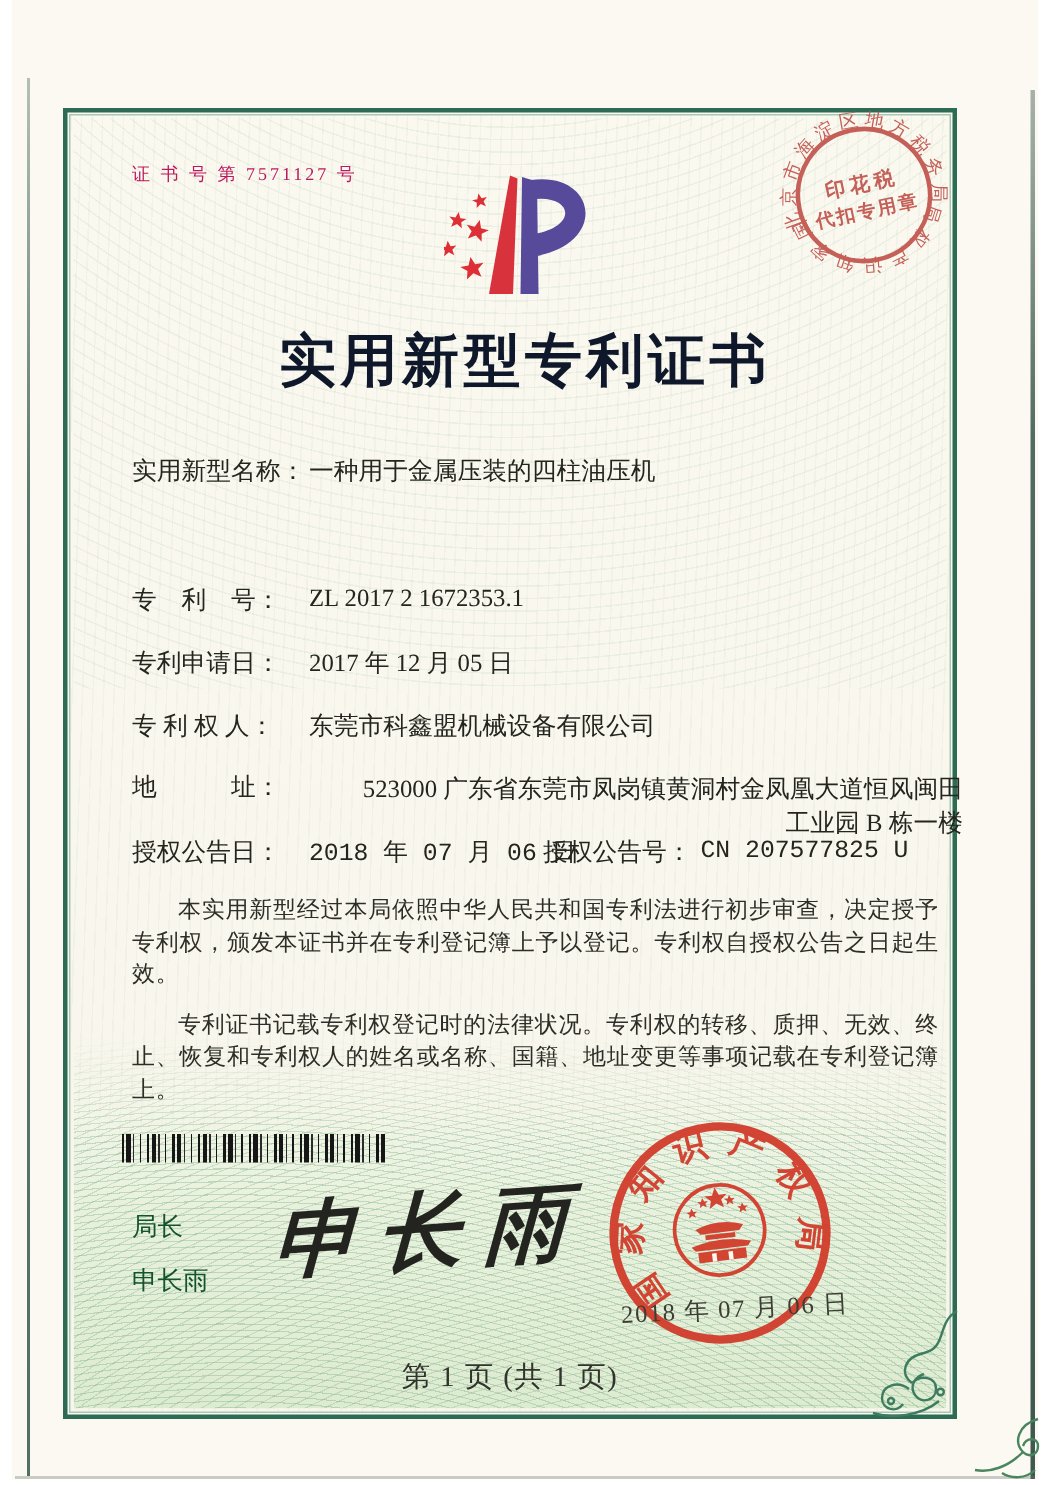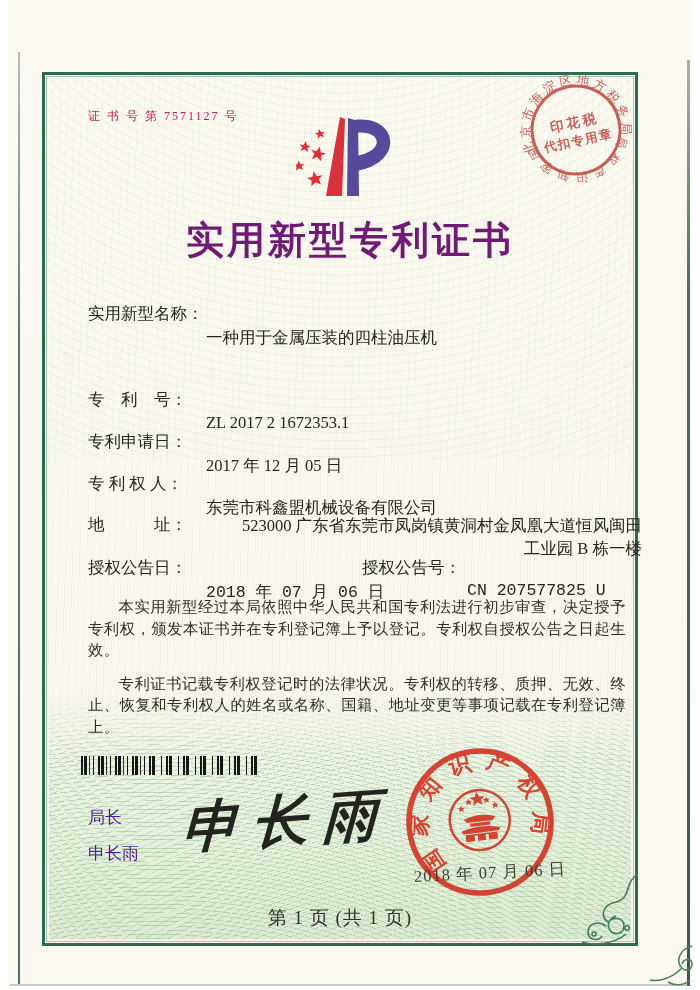--- a/index.html
+++ b/index.html
@@ -44,47 +44,47 @@
     position:absolute; left:2px; right:2px; top:2px; height:380px;
     background:repeating-radial-gradient(120% 190% at 50% -90%, rgba(140,185,150,.12) 0 1px, rgba(0,0,0,0) 1px 8px);
   }
 
   .cert-no { position:absolute; left:88px; top:108px; font-size:12px; color:#be185d; letter-spacing:2px; }
 
   .logo { position:absolute; left:296px; top:103px; width:128px; height:112px; }
 
   .title {
     position:absolute; left:0; top:215px; width:100%; text-align:center;
-    font-size:38px; font-weight:bold; color:#701a75; letter-spacing:3px;
+    font-size:38px; font-weight:bold; color:#0f172a; letter-spacing:3px;
   }
 
   .field { position:absolute; left:88px; font-size:16.5px; color:#25251f; }
   .flabel { display:inline-block; width:118px; vertical-align:top; }
-  .fvalue { display:inline-block; vertical-align:top;margin-top:24px; }
+  .fvalue { display:inline-block; vertical-align:top; }
   .fvalue-block { display:inline-block; vertical-align:top; width:436px; line-height:23px;text-align:right; }
   .fgroup2 { position:absolute; left:274px; top:0; white-space:nowrap; }
   .flabel2 { display:inline-block; margin-right:6px; }
 
   .paras {
     position:absolute; left:76px; top:584px; width:562px;
     font-size:15.3px; line-height:21.5px; letter-spacing:.5px;
     color:#2e2e28; text-align:justify;
   }
   .paras p { text-indent:2em; margin:12px; }
 
   .barcode {
     position:absolute; left:81px; top:756px; width:177px; height:19px;
     background-image:repeating-linear-gradient(90deg,
       #161616 0px,#161616 1.5px, rgba(0,0,0,0) 1.5px, rgba(0,0,0,0) 3px,
       #161616 3px,#161616 6px, rgba(0,0,0,0) 6px, rgba(0,0,0,0) 7.5px,
       #2b2b2b 7.5px,#2b2b2b 8.5px, rgba(0,0,0,0) 8.5px, rgba(0,0,0,0) 12px,
       #161616 12px,#161616 13px, rgba(0,0,0,0) 13px, rgba(0,0,0,0) 17px);
   }
 
-  .issuer { position:absolute; left:88px; top:800px; font-size:17px; line-height:36px; color:#4c1d95; }
+  .issuer { position:absolute; left:88px; top:800px; font-size:17px; line-height:36px; color:#14532d; }
 
   .signature {
     position:absolute; left:182px; top:784px; font-size:56px; color:#23231f;
     font-style:italic; font-weight:600; letter-spacing:14px;
     transform:rotate(-4deg) skewX(-6deg); white-space:nowrap;
   }
 
   .tax-stamp { position:absolute; left:502px; top:56px; width:148px; height:148px;
     transform:rotate(-12deg); opacity:.93; }
   .office-seal { position:absolute; left:394px; top:736px; width:172px; height:172px;

